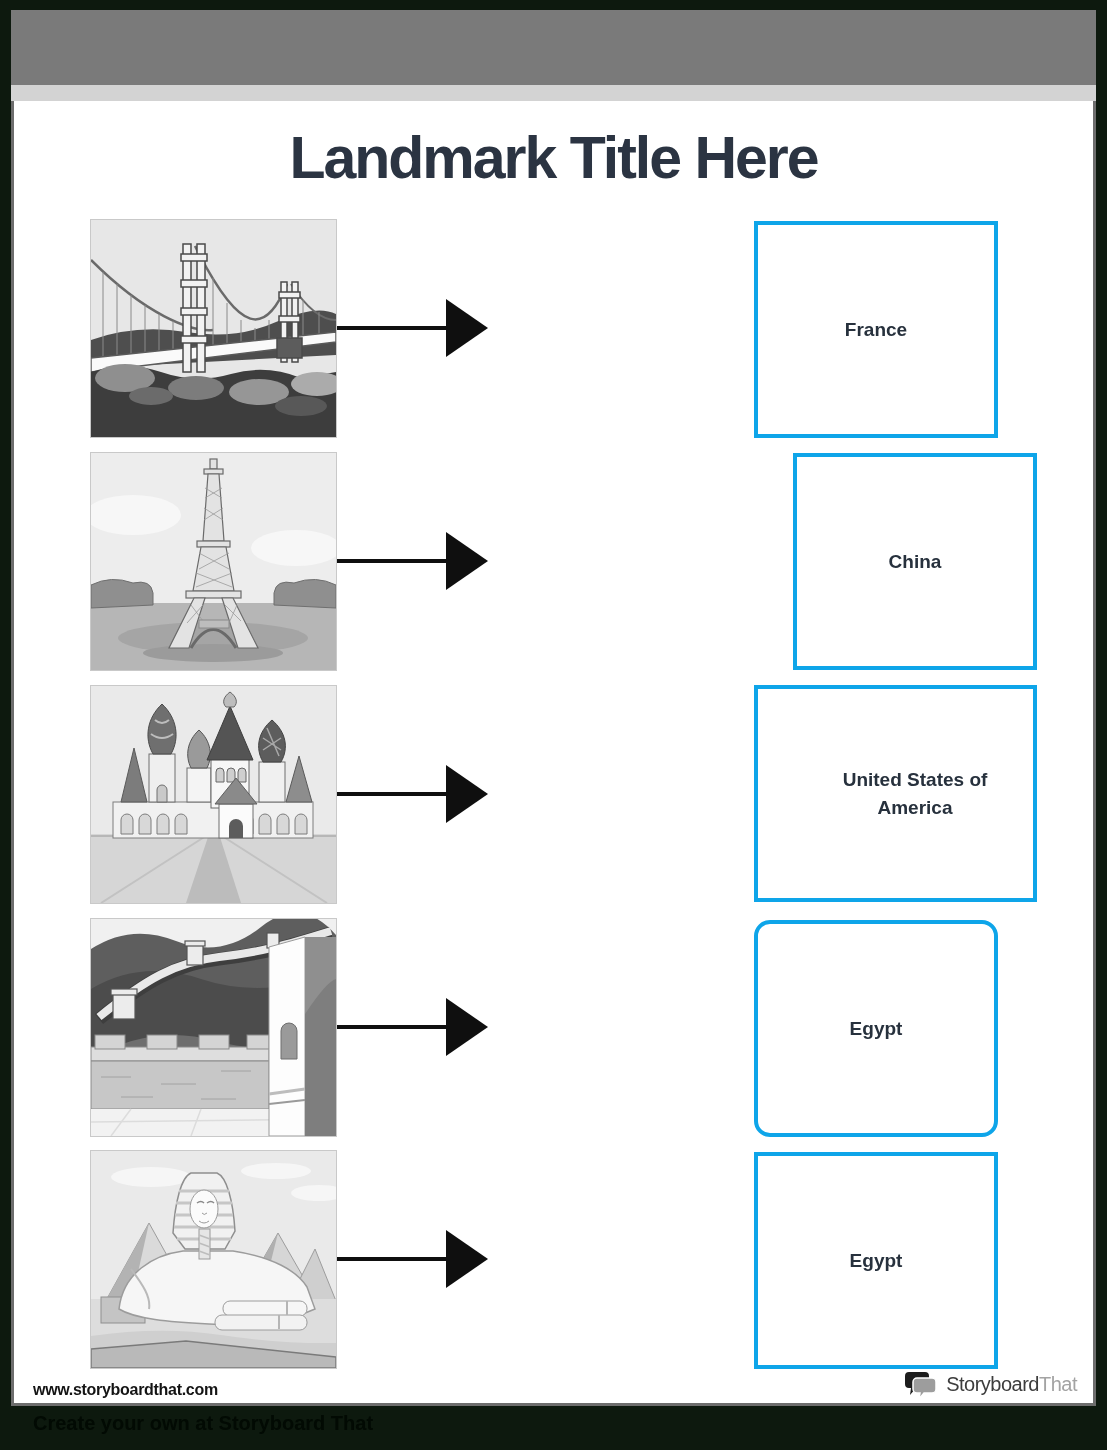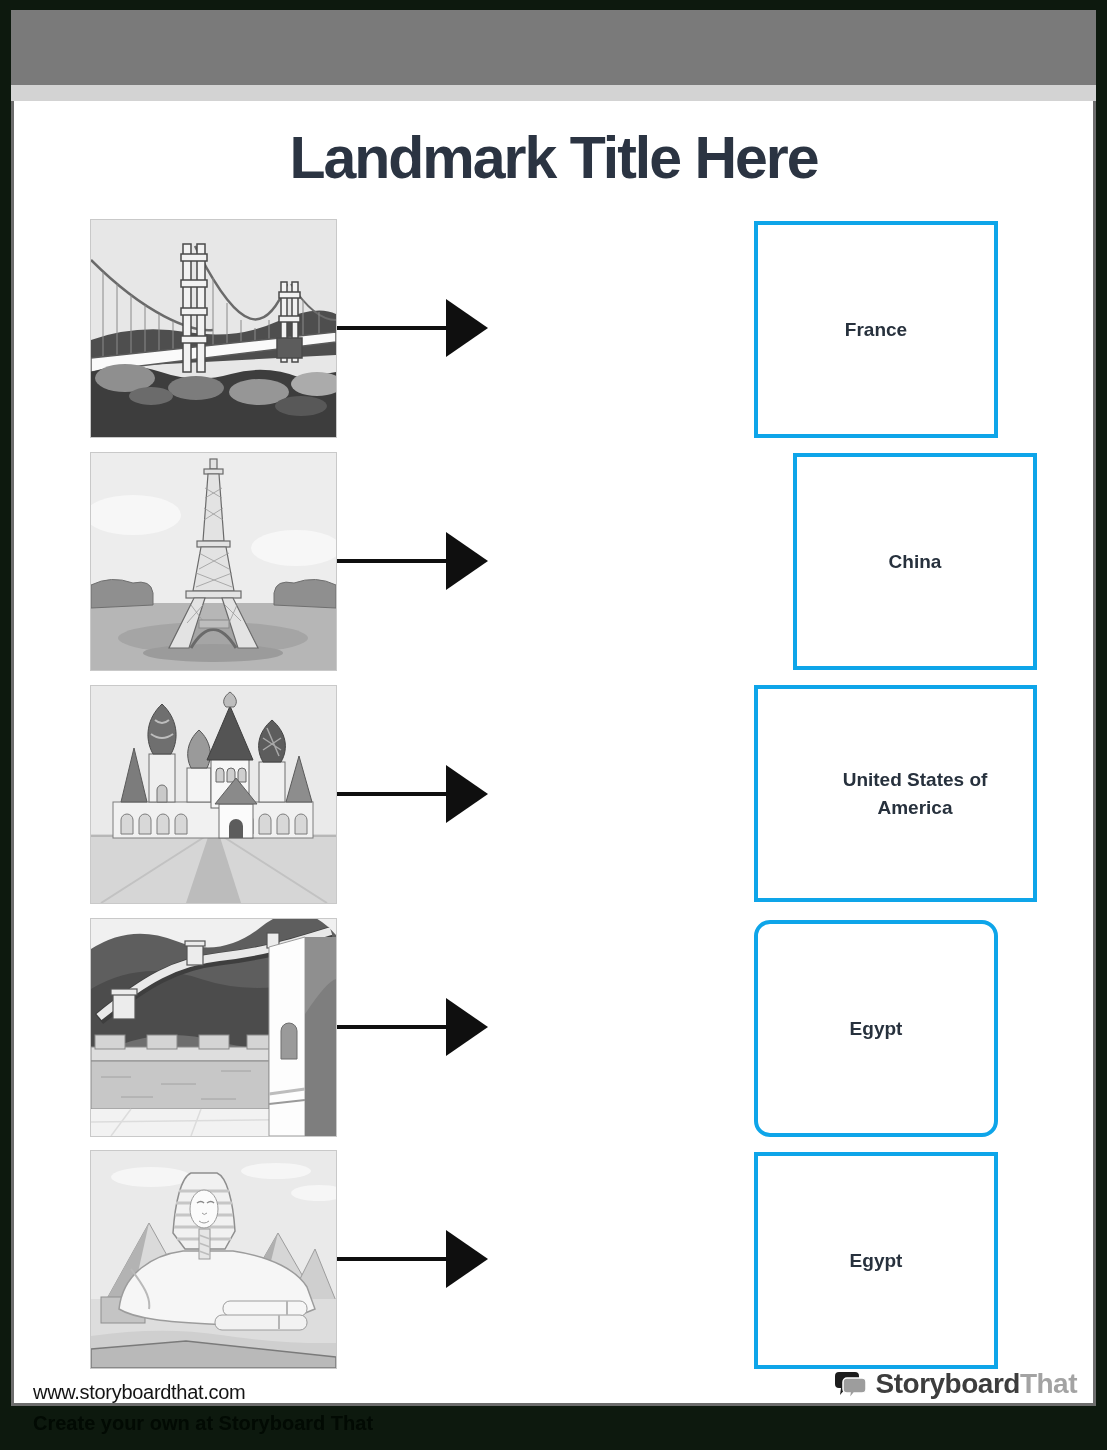--- a/index.html
+++ b/index.html
@@ -61,27 +61,27 @@
     border:4px solid #0ea5e9;background:#ffffff;z-index:6;
     display:flex;align-items:center;justify-content:center;
   }
   .country-box .country{
     font-size:19px;font-weight:bold;color:#27313d;text-align:center;
     line-height:1.45;max-width:185px;
   }
   
   .site-url{
     position:absolute;left:33px;top:1381px;z-index:6;
-    font-size:20px;font-weight:normal;color:#141414;letter-spacing:-0.3px;
+    font-size:16px;font-weight:bold;color:#141414;letter-spacing:-0.3px;
   }
   .logo{
     position:absolute;right:30px;top:1366px;z-index:6;
     display:flex;align-items:center;gap:7px;
   }
-  .logo-text{font-size:28px;font-weight:700;letter-spacing:-0.5px;}
+  .logo-text{font-size:20px;font-weight:400;letter-spacing:-0.5px;}
   .logo-text .t1{color:#3d3d3d;}
   .logo-text .t2{color:#a3a3a3;}
   .bottom-banner{
     position:absolute;left:0;top:1406px;width:1107px;height:44px;z-index:4;
   }
   .banner-text{
     position:absolute;left:33px;top:6px;
     font-size:20px;font-weight:bold;color:#020a03;letter-spacing:0;
   }
 </style>

